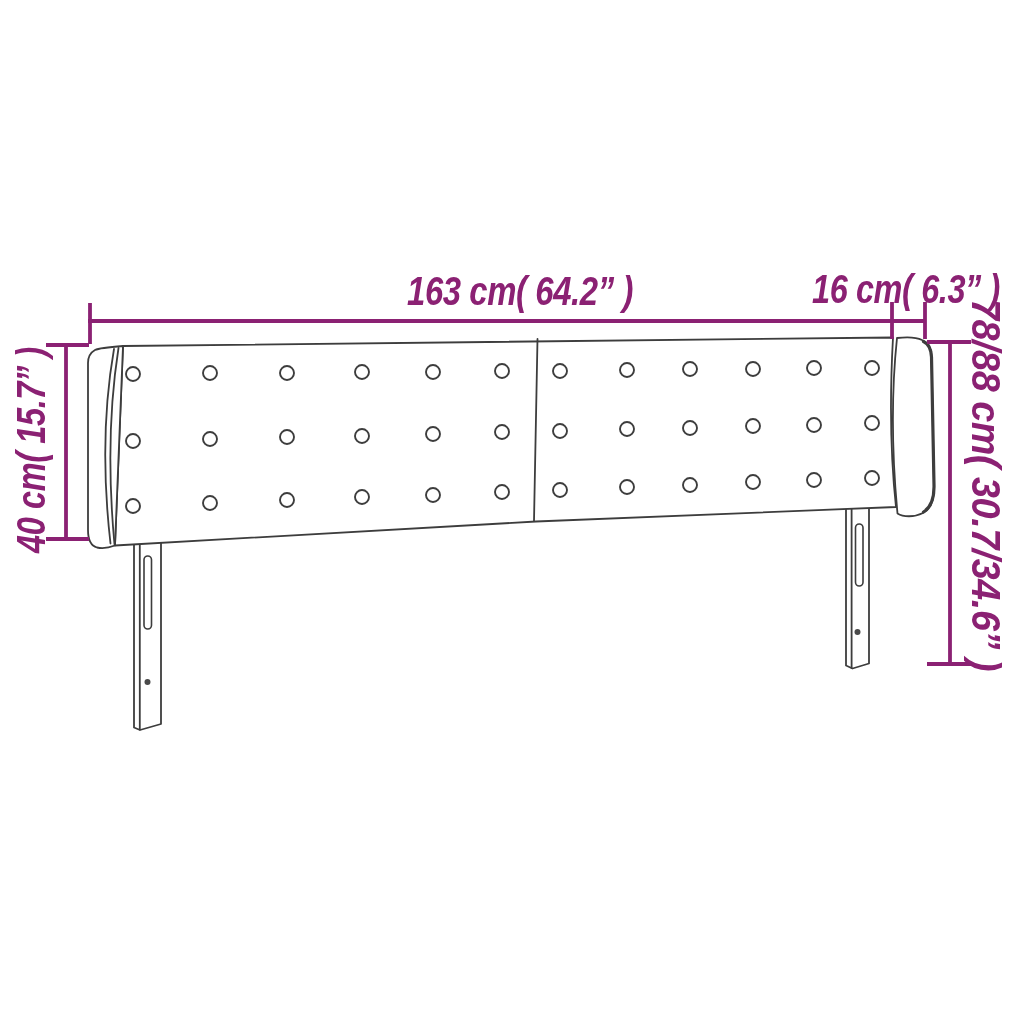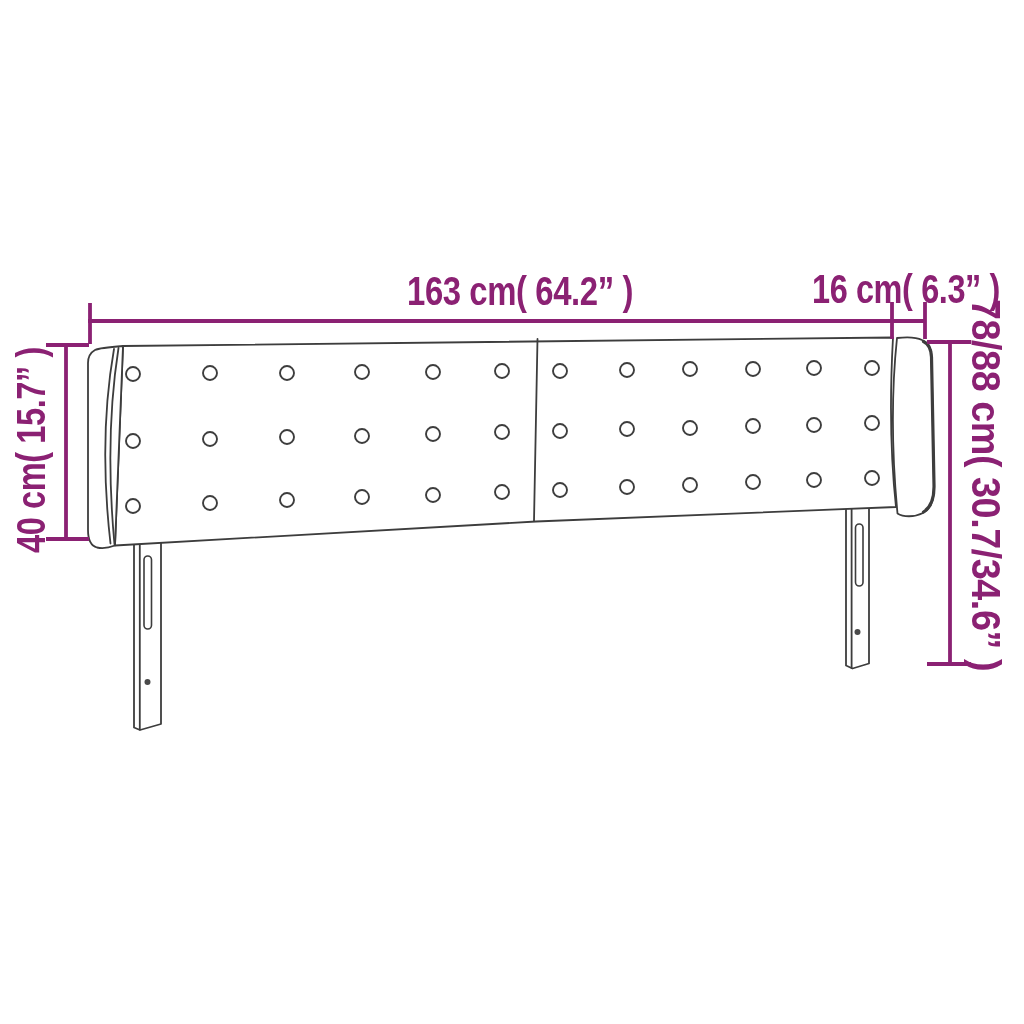--- a/index.html
+++ b/index.html
@@ -9,20 +9,21 @@
     width: 1024px;
     height: 1024px;
     overflow: hidden;
     font-family: "Liberation Sans", sans-serif;
   }
   .stage {
     position: relative;
     width: 1024px;
     height: 1024px;
     background: #ffffff;
+    font-style: italic;
   }
   svg { display: block; }
   .dim-text {
     font-family: "Liberation Sans", sans-serif;
     font-weight: bold;
     font-size: 41px;
     letter-spacing: -0.5px;
   }
 </style>
 </head>

